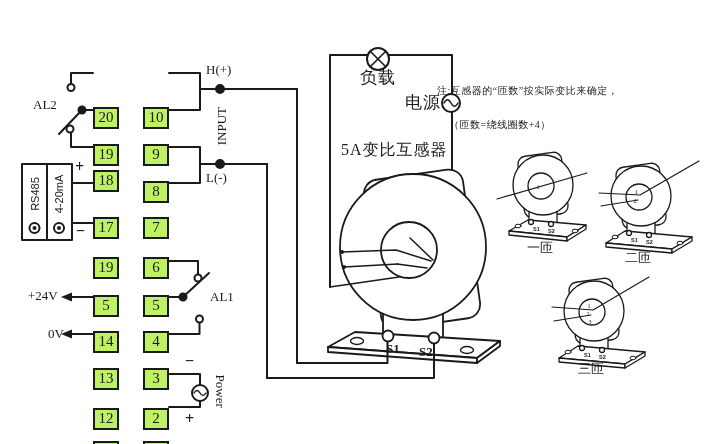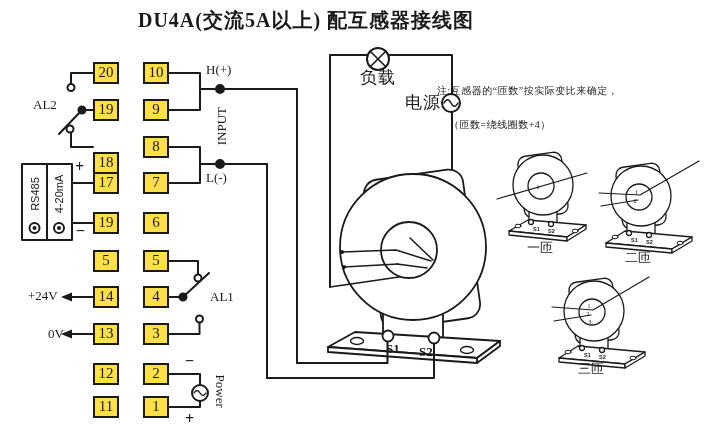--- a/index.html
+++ b/index.html
@@ -1,22 +1,22 @@
 <!DOCTYPE html>
 <html><head>
 <meta charset="utf-8">
 <style>
   html,body{margin:0;padding:0;background:#fff;}
   .canvas{position:relative;width:710px;height:444px;background:#ffffff;
     font-family:"Liberation Serif","DejaVu Serif",serif;color:#1a1a1a;overflow:hidden;}
   .canvas svg{position:absolute;left:0;top:0;}
   .lbl{position:absolute;white-space:nowrap;line-height:1.1;}
   .title{left:0;top:9px;width:612px;text-align:center;font-weight:bold;font-size:20px;letter-spacing:1px;}
-  .tbox{position:absolute;width:22px;height:18px;border:2px solid #1a1a1a;background:#fde047;
-    text-align:center;font-size:15px;line-height:17px;}
+  .tbox{position:absolute;width:22px;height:18px;border:2px solid #1a1a1a;background:#bef264;
+    text-align:center;font-size:15px;line-height:17px;margin-top:45px;}
   .cjk{font-size:16px;letter-spacing:1px;}
   .note{font-size:10px;letter-spacing:0.5px;}
   .sm{font-size:13px;}
   .sign{font-size:16px;font-weight:bold;}
   .rot-ccw{transform:rotate(-90deg);}
   .rot-cw{transform:rotate(90deg);}
   .ctr{text-align:center;}
 </style>
 </head>
 <body>
@@ -181,25 +181,24 @@
         <text x="533" y="231">S1</text>
         <text x="548" y="233">S2</text>
         <text x="631" y="242">S1</text>
         <text x="646" y="244">S2</text>
         <text x="584" y="357">S1</text>
         <text x="599" y="359">S2</text>
       </g>
     </g>
   </svg>
 
-  <div class="lbl title">DU4A(交流5A以上) 配互感器接线图</div>
 
   <div class="tbox" style="left:93px;top:62px">20</div>
   <div class="tbox" style="left:93px;top:99px">19</div>
-  <div class="tbox" style="left:93px;top:152px">18</div>
+  <div class="tbox" style="left:93px;top:125px">18</div>
   <div class="tbox" style="left:93px;top:172px">17</div>
   <div class="tbox" style="left:93px;top:212px">19</div>
   <div class="tbox" style="left:93px;top:250px">5</div>
   <div class="tbox" style="left:93px;top:286px">14</div>
   <div class="tbox" style="left:93px;top:323px">13</div>
   <div class="tbox" style="left:93px;top:363px">12</div>
   <div class="tbox" style="left:93px;top:396px">11</div>
 
   <div class="tbox" style="left:143px;top:62px">10</div>
   <div class="tbox" style="left:143px;top:99px">9</div>
@@ -224,20 +223,21 @@
 
   <div class="lbl sign" style="left:75px;top:158px">+</div>
   <div class="lbl sign" style="left:76px;top:222px">−</div>
 
   <div class="lbl sign" style="left:185px;top:352px">−</div>
   <div class="lbl sign" style="left:185px;top:410px">+</div>
   <div class="lbl sm ctr rot-cw" style="left:195px;top:384px;width:50px">Power</div>
 
   <div class="lbl cjk" style="left:360px;top:69px;font-size:17px">负载</div>
   <div class="lbl cjk" style="left:405px;top:94px;font-size:17px">电源</div>
+  <div class="lbl cjk" style="left:341px;top:141px">5A变比互感器</div>
 
   <div class="lbl note" style="left:437px;top:85px">注:互感器的“匝数”按实际变比来确定，</div>
   <div class="lbl note" style="left:449px;top:119px">（匝数=绕线圈数+4）</div>
 
   <div class="lbl sm" style="left:386px;top:342px;font-weight:bold">S1</div>
   <div class="lbl sm" style="left:419px;top:345px;font-weight:bold">S2</div>
 
   <div class="lbl sm" style="left:527px;top:241px">一匝</div>
   <div class="lbl sm" style="left:625px;top:251px">二匝</div>
   <div class="lbl sm" style="left:578px;top:362px">三匝</div>

